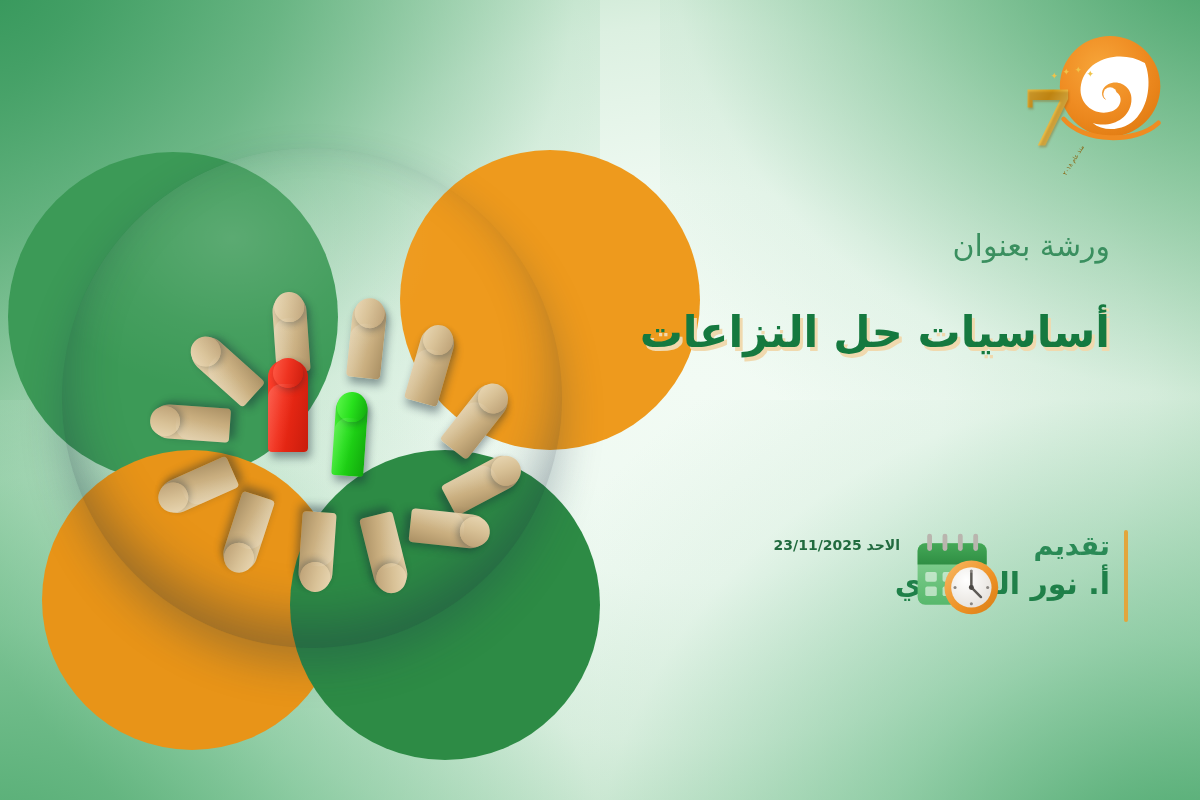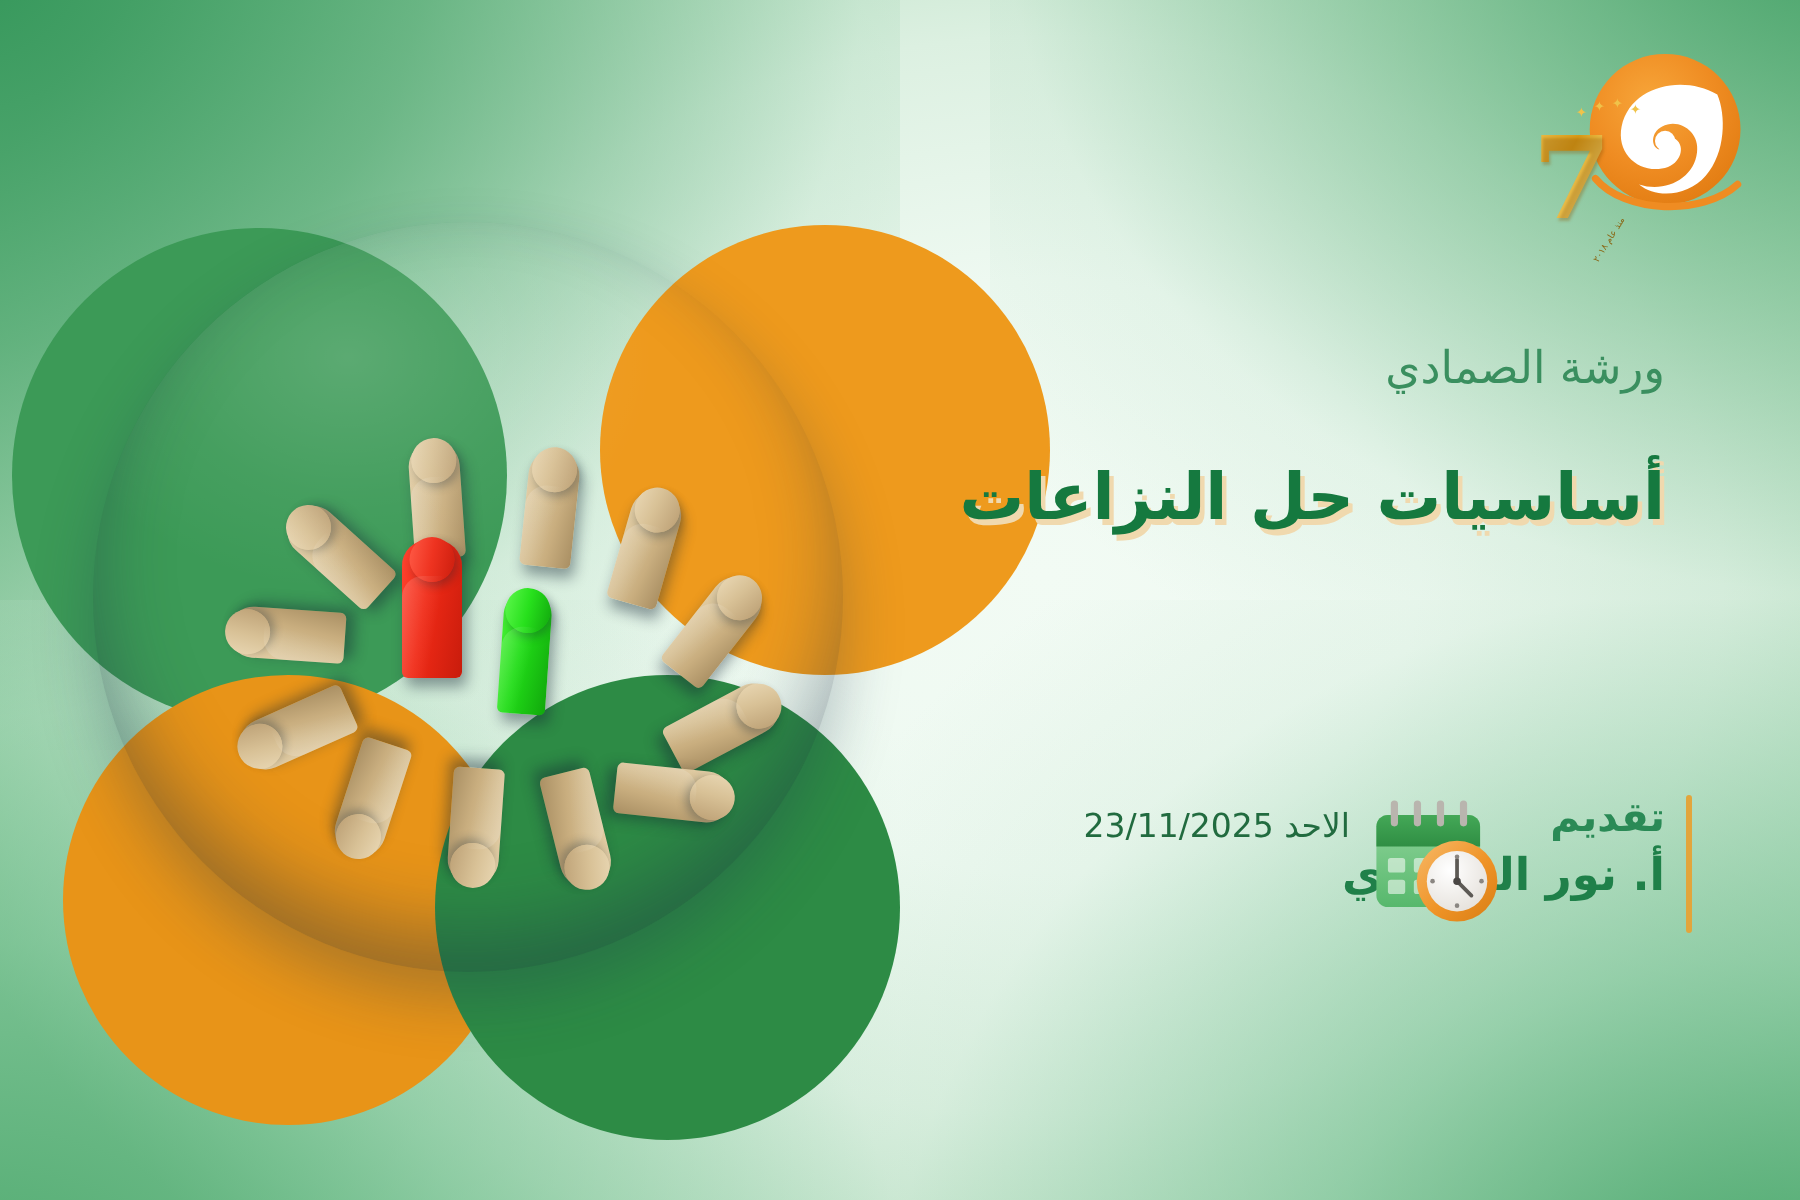--- a/index.html
+++ b/index.html
@@ -201,22 +201,22 @@
     white-space: nowrap;
   }
 
   .datetime-block {
     position: absolute;
     right: 300px; top: 534px;
     text-align: left;
     direction: rtl;
   }
   .dt-line {
-    font-size: 22px;
-    font-weight: normal;
+    font-size: 14px;
+    font-weight: bold;
     color: #216b3f;
     line-height: 1.62;
     white-space: nowrap;
   }
   .dt-icon {
     position: absolute;
     right: -104px; top: -8px;
     width: 96px; height: 96px;
   }
 </style>
@@ -274,21 +274,21 @@
         <path d="M10 88 C30 112 84 114 108 92" stroke="#ef8c22" stroke-width="5" fill="none" stroke-linecap="round"></path>
       </svg>
       <div class="logo-seven">7</div>
       <div class="logo-seven-sub">منذ عام ٢٠١٨</div>
       <span class="sparkle" style="right:112px; top:48px;">✦</span>
       <span class="sparkle" style="right:100px; top:44px;">✦</span>
       <span class="sparkle" style="right:88px;  top:42px;">✦</span>
       <span class="sparkle" style="right:76px;  top:46px;">✦</span>
     </div>
 
-    <div class="subtitle">ورشة الصمادي</div>
+    <div class="subtitle">ورشة بعنوان</div>
 
     <div class="title">
       <span class="title-line">أساسيات حل النزاعات</span>
     </div>
 
     <div class="present-block">
       <div class="present-rule"></div>
       <div class="present-label">تقديم</div>
       <div class="present-name">أ. نور الصمادي</div>
     </div>

